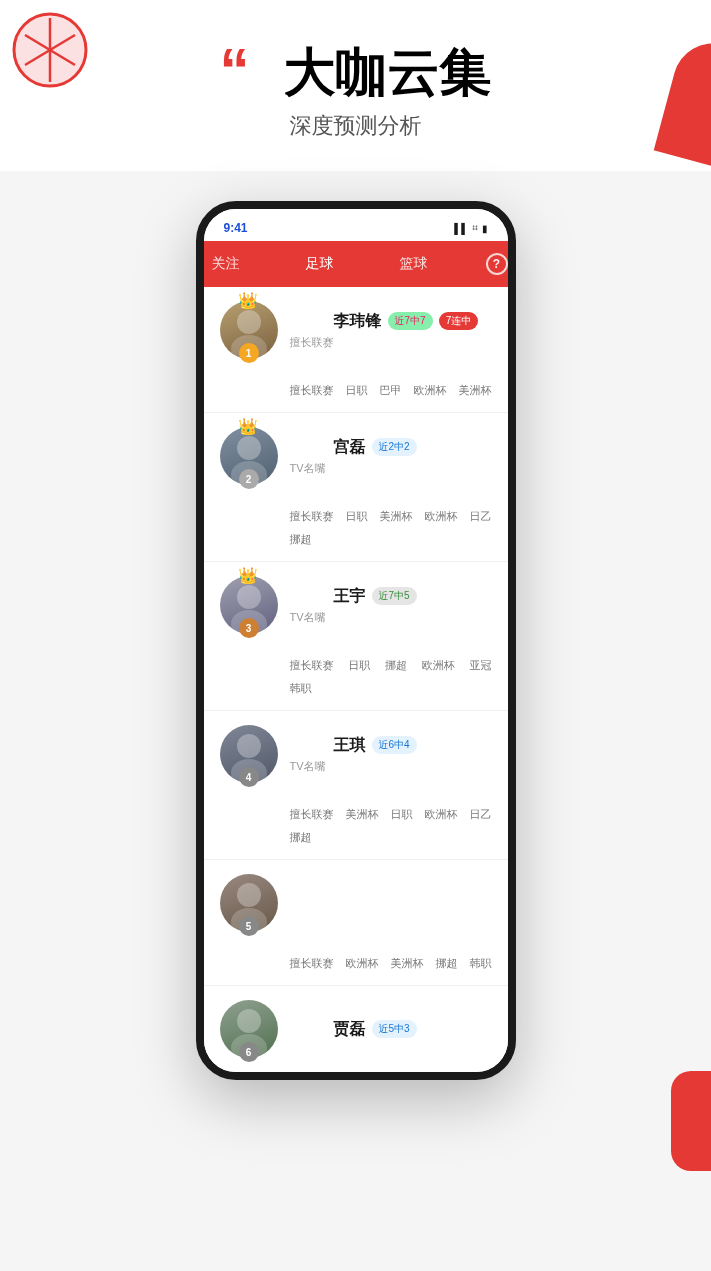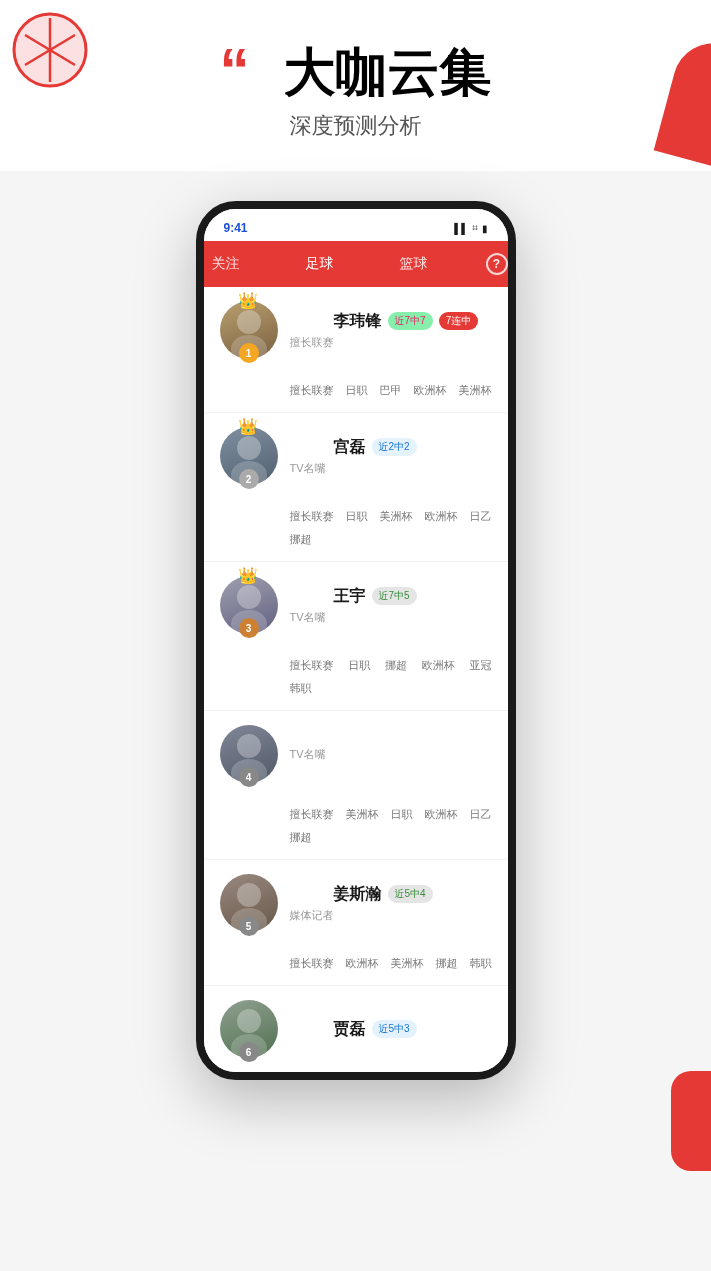--- a/index.html
+++ b/index.html
@@ -473,20 +473,24 @@
           <div class="avatar-wrapper">
             <div class="avatar-circle person-4">
               <svg width="58" height="58" viewBox="0 0 58 58">
                 <circle cx="29" cy="21" r="12" fill="rgba(255,255,255,0.3)"></circle>
                 <ellipse cx="29" cy="48" rx="18" ry="14" fill="rgba(255,255,255,0.2)"></ellipse>
               </svg>
             </div>
             <div class="rank-badge rank-4">4</div>
           </div>
           <div class="expert-info">
+            <div class="expert-name-row">
+              <span class="expert-name">王琪</span>
+              <span class="tag tag-blue">近6中4</span>
+            </div>
             <div class="expert-role">TV名嘴</div>
           </div>
         </div>
         <div class="expert-tags-row">
           <span class="league-tag">擅长联赛</span>
           <span class="league-tag">美洲杯</span>
           <span class="league-tag">日职</span>
           <span class="league-tag">欧洲杯</span>
           <span class="league-tag">日乙</span>
           <span class="league-tag">挪超</span>
@@ -497,27 +501,20 @@
         <div class="expert-row1">
           <div class="avatar-wrapper">
             <div class="avatar-circle person-5">
               <svg width="58" height="58" viewBox="0 0 58 58">
                 <circle cx="29" cy="21" r="12" fill="rgba(255,255,255,0.3)"></circle>
                 <ellipse cx="29" cy="48" rx="18" ry="14" fill="rgba(255,255,255,0.2)"></ellipse>
               </svg>
             </div>
             <div class="rank-badge rank-5">5</div>
           </div>
-          <div class="expert-info">
-            <div class="expert-name-row">
-              <span class="expert-name">姜斯瀚</span>
-              <span class="tag tag-green">近5中4</span>
-            </div>
-            <div class="expert-role">媒体记者</div>
-          </div>
         </div>
         <div class="expert-tags-row">
           <span class="league-tag">擅长联赛</span>
           <span class="league-tag">欧洲杯</span>
           <span class="league-tag">美洲杯</span>
           <span class="league-tag">挪超</span>
           <span class="league-tag">韩职</span>
         </div>
       </div>
 

